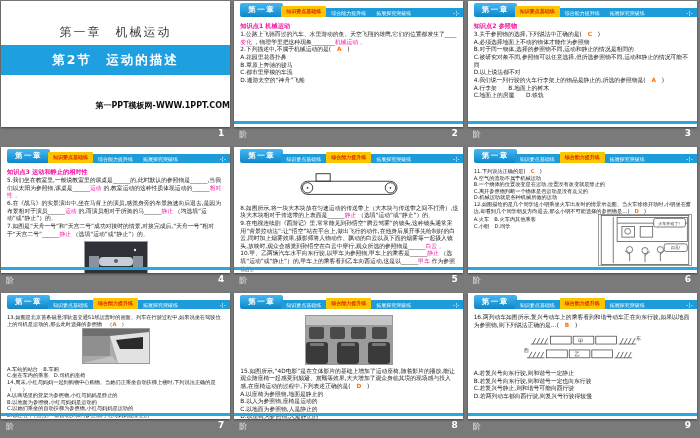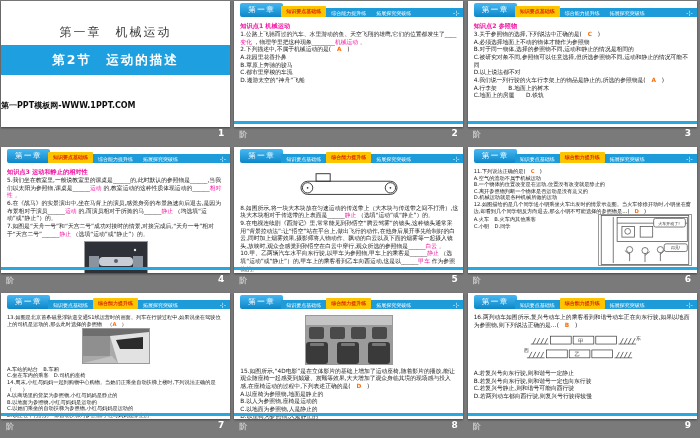--- a/index.html
+++ b/index.html
@@ -10,26 +10,26 @@
   .thumb{position:relative;width:229px;height:126px;background:#fff;overflow:hidden;
          box-shadow:0 1px 2px rgba(0,0,0,.45);}
   .strip{position:relative;height:18px;}
   .logo{position:absolute;left:5px;top:2px;font-size:8px;color:#c9c9c9;font-weight:bold;}
   .pnum{position:absolute;right:6px;top:1px;font-size:9px;color:#fff;font-weight:bold;}
 
   
   .t-chap{position:absolute;top:23px;width:100%;text-align:center;font-size:12px;color:#3a3a3a;letter-spacing:2px;}
   .t-banner{position:absolute;top:44px;left:0;right:0;height:30px;background:#1e9fe0;color:#fff;
             display:flex;align-items:center;justify-content:center;font-size:12.5px;font-weight:bold;letter-spacing:2px;text-align:right;}
-  .t-footer{position:absolute;bottom:16px;width:100%;text-align:left;font-size:8px;font-weight:bold;color:#101010;}
+  .t-footer{position:absolute;bottom:16px;width:100%;text-align:right;font-size:8px;font-weight:bold;color:#101010;}
 
   
   .hd{position:relative;height:19px;}
   .badge{position:absolute;left:6px;top:2px;background:linear-gradient(#45b8f2,#0d86c8);color:#fff;
-         font-size:7.5px;font-weight:normal;padding:2px 8px;border-radius:2px;letter-spacing:1.5px;}
+         font-size:7.5px;font-weight:bold;padding:2px 8px;border-radius:2px;letter-spacing:1.5px;}
   .tabs{position:absolute;left:47px;right:0;top:7px;height:9px;background:#1d9cd9;display:flex;align-items:center;}
   .tab{font-size:5px;color:#fff;padding:0 5px;white-space:nowrap;}
   .tab.active{background:#fdc500;color:#dd2b00;height:11px;line-height:11px;margin-top:-2px;
               border-radius:1px;font-weight:bold;}
   .pager{margin-left:auto;color:#fff;font-size:6px;padding-right:4px;}
   .bbar{position:absolute;left:0;right:0;bottom:3px;height:3px;background:#29a8e0;}
 
   
   .body{position:absolute;left:6px;right:5px;top:21px;bottom:7px;font-size:5.8px;line-height:1.32;color:#1a1a1a;}
   .body.dense{font-size:5.2px;line-height:1.27;}

